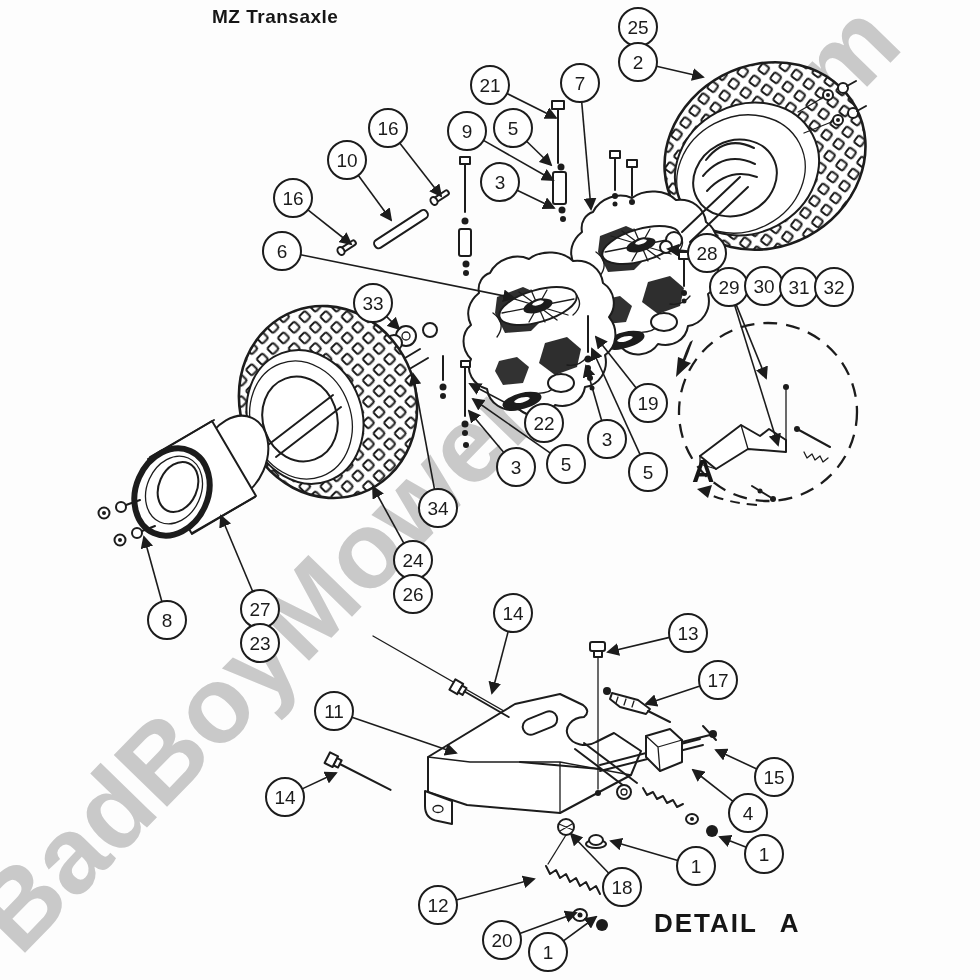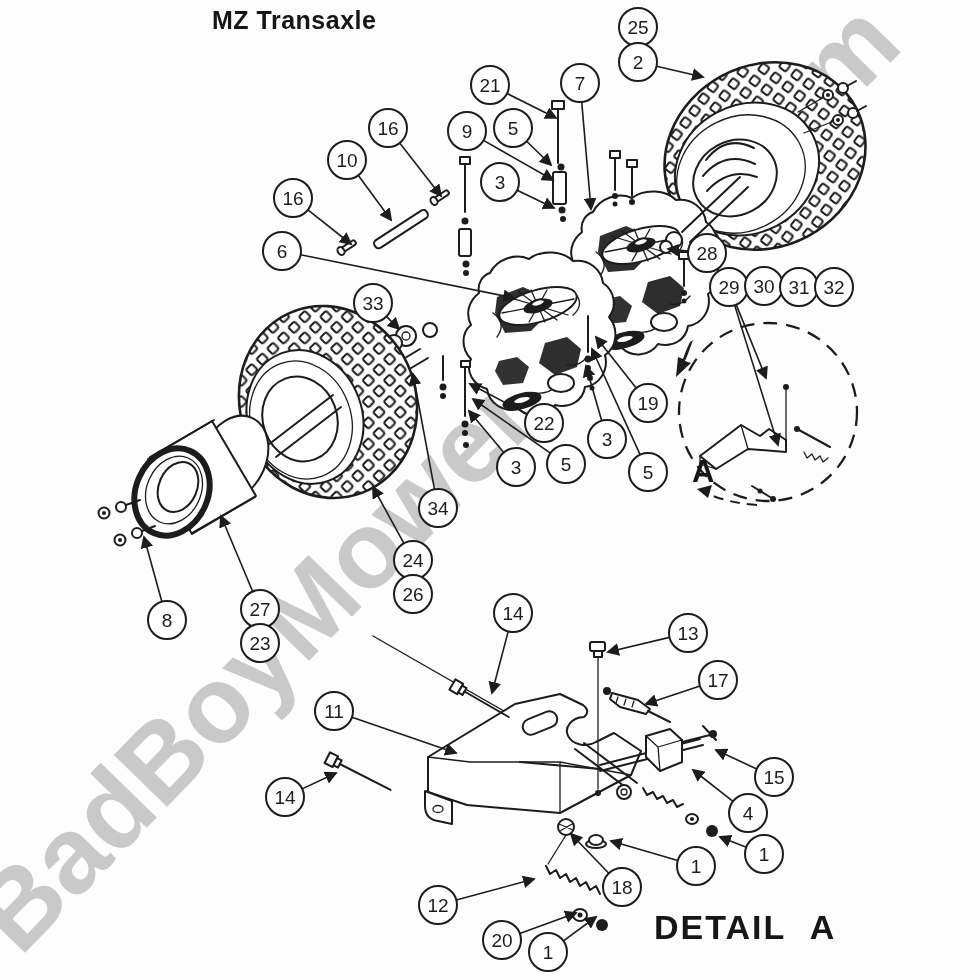--- a/index.html
+++ b/index.html
@@ -1,20 +1,20 @@
 <!DOCTYPE html>
 <html><head>
 <meta charset="utf-8">
 <style>
   html,body{margin:0;padding:0;background:#fff;}
   .stage{position:relative;width:980px;height:980px;background:#fdfdfd;overflow:hidden;
          font-family:"Liberation Sans", sans-serif;}
   svg{position:absolute;left:0;top:0;}
-  .title{position:absolute;left:212px;top:6px;font-size:25px;font-weight:600;color:#161616;letter-spacing:.5px;}
-  .detail-label{position:absolute;left:654px;top:908px;font-size:34px;font-weight:600;color:#161616;
+  .title{position:absolute;left:212px;top:6px;font-size:19px;font-weight:600;color:#161616;letter-spacing:.5px;}
+  .detail-label{position:absolute;left:654px;top:908px;font-size:26px;font-weight:600;color:#161616;
                 letter-spacing:2px;word-spacing:14px;}
   .ln{stroke:#1c1c1c;fill:none;stroke-width:2;stroke-linecap:round;stroke-linejoin:round;}
   .thin{stroke-width:1.3;}
   .fw{fill:#ffffff;stroke:#1c1c1c;stroke-width:2;stroke-linejoin:round;}
   .fd{fill:#1c1c1c;stroke:none;}
   .wm{font-weight:bold;font-family:"Liberation Sans", sans-serif;}
 </style>
 </head>
 <body>
 

